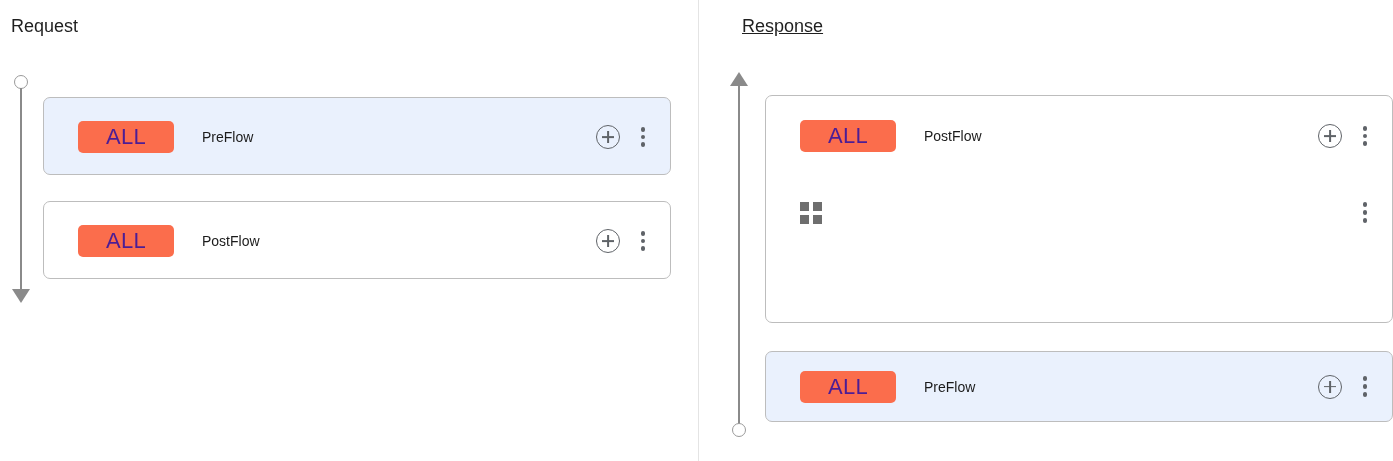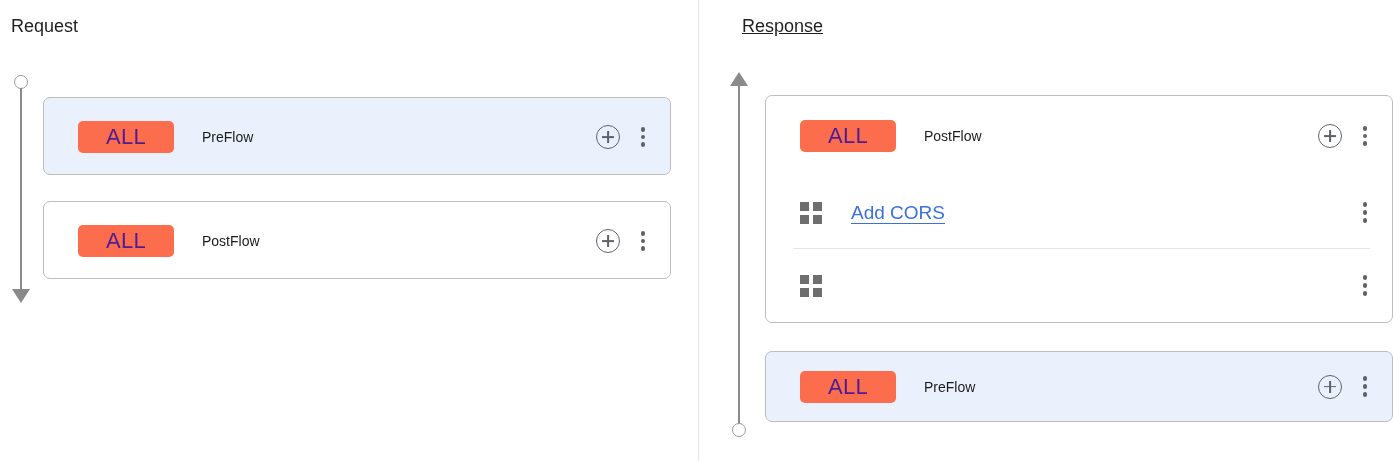--- a/index.html
+++ b/index.html
@@ -317,45 +317,28 @@
               <span class="vbar"></span>
             </div>
           <div class="icon-kebab">
               <span></span>
               <span></span>
               <span></span>
             </div>
         </div>
       </div>
 
+
       <div class="policy-row">
         <div class="icon-grid">
             <i></i>
             <i></i>
             <i></i>
             <i></i>
           </div>
-        <div class="policy-link">Add CORS</div>
-        <div class="row-actions">
-          <div class="icon-kebab">
-              <span></span>
-              <span></span>
-              <span></span>
-            </div>
-        </div>
-        <div class="row-sep" style="bottom:0;"></div>
-      </div>
-
-      <div class="policy-row">
-        <div class="icon-grid">
-            <i></i>
-            <i></i>
-            <i></i>
-            <i></i>
-          </div>
         <div class="row-actions">
           <div class="icon-kebab">
               <span></span>
               <span></span>
               <span></span>
             </div>
         </div>
       </div>
 
     </div>

